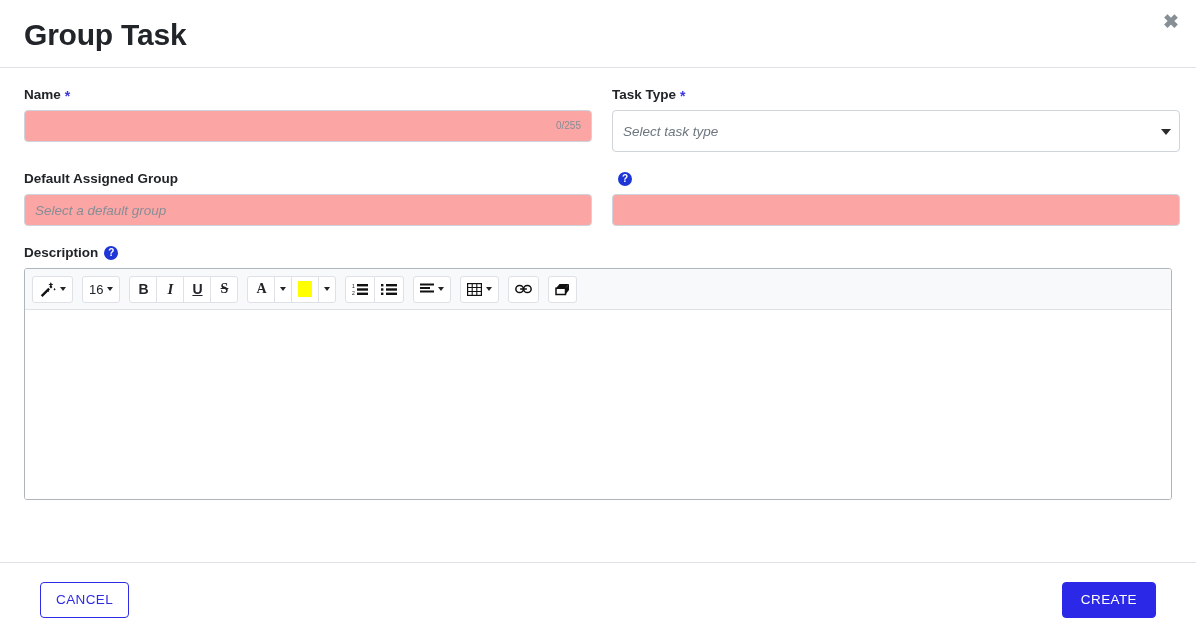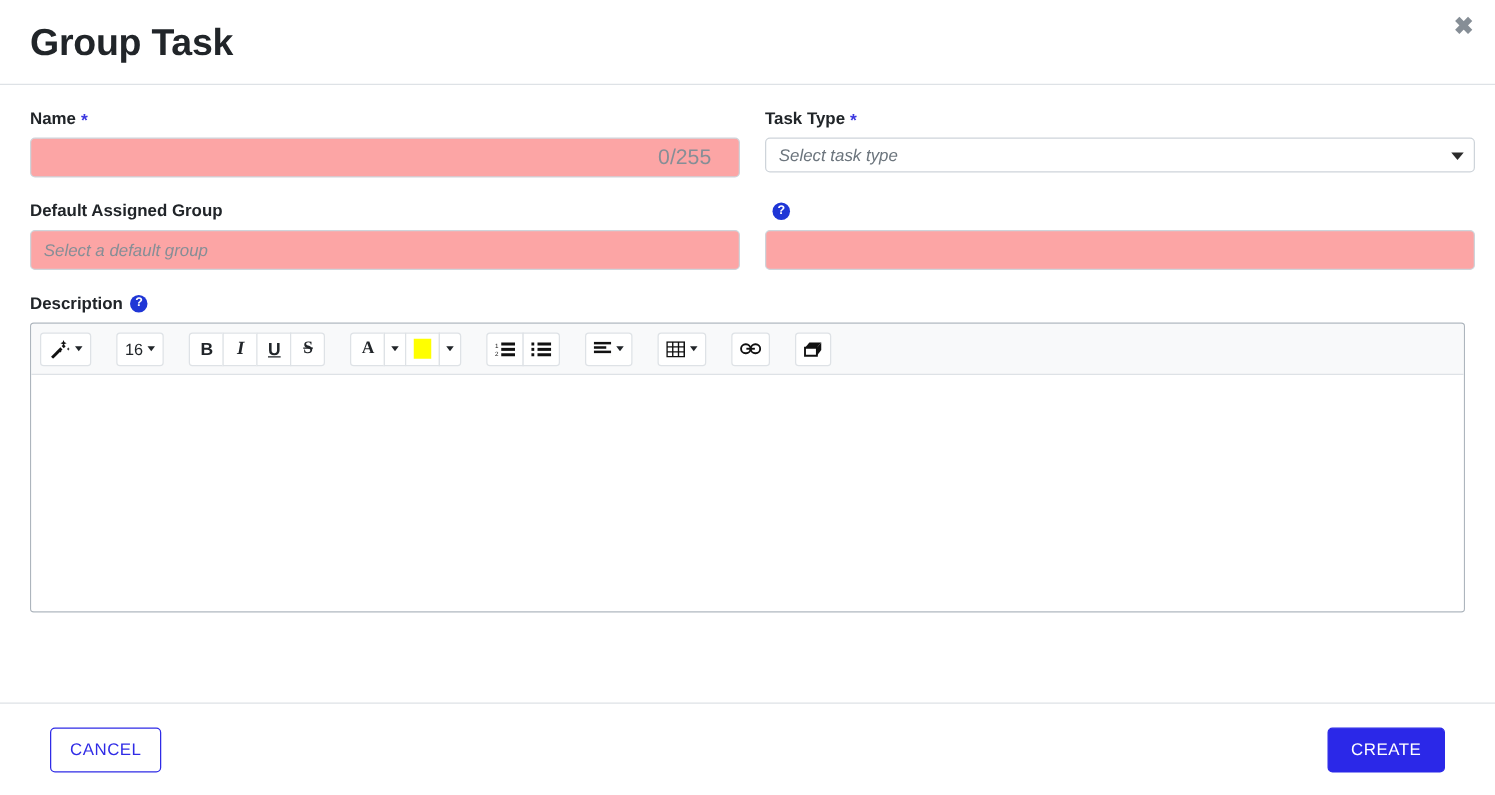--- a/index.html
+++ b/index.html
@@ -129,33 +129,33 @@
     color: #868e96;
     font-style: italic;
   }
   .input-ctl.italic-ph {
     font-style: italic;
   }
 
   .name-wrap { position: relative; }
   .char-count {
     position: absolute;
-    right: 23px;
+    right: 11px;
     top: 0;
     height: 32px;
     line-height: 32px;
-    font-size: 17px;
+    font-size: 10px;
     color: #868e96;
     pointer-events: none;
   }
 
   .select-wrap { position: relative; }
   .select-ctl {
     width: 100%;
-    height: 28px;
+    height: 42px;
     border: 1px solid #ced4da;
     border-radius: 4px;
     background: #ffffff;
     padding: 0 26px 0 10px;
     font-size: 13.5px;
     font-style: italic;
     color: #6c757d;
     display: flex;
     align-items: center;
     cursor: pointer;
@@ -184,21 +184,21 @@
     display: flex;
     flex-direction: column;
     overflow: hidden;
   }
   .editor-toolbar {
     background: #f8f9fa;
     border-bottom: 1px solid #dee2e6;
     padding: 6px 7px;
     display: flex;
     align-items: center;
-    gap: 20px;
+    gap: 9px;
     height: 41px;
     min-height: 41px;
   }
   .btn-group {
     display: flex;
     align-items: center;
   }
   .tb-btn {
     background: #ffffff;
     border: 1px solid #dee2e6;

